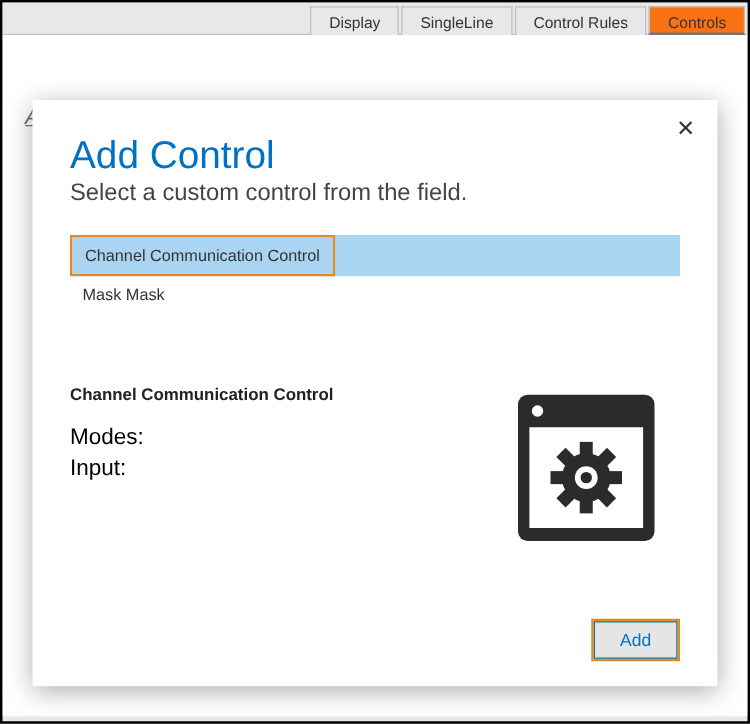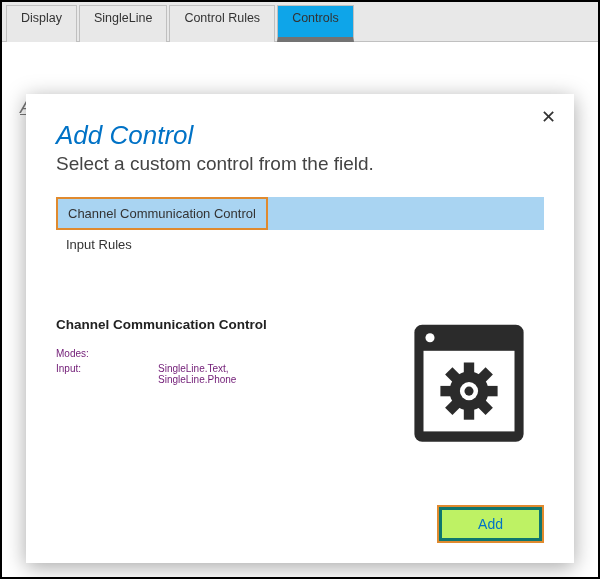--- a/index.html
+++ b/index.html
@@ -9,39 +9,40 @@
       width: 600px;
       height: 579px;
       position: relative;
       overflow: hidden;
       border: 2px solid #000;
     }
     .tab-bar {
       display: flex;
       background: #e8e8e8;
       border-bottom: 1px solid #c0c0c0;
-      height: 40px;
+      height: 26px;
       padding-left: 4px;
       padding-top: 2px;
+      justify-content: flex-end;
     }
     .tab {
       padding: 5px 14px;
       font-size: 12.5px;
       color: #333;
       border: 1px solid #c0c0c0;
       border-bottom: none;
       background: #e8e8e8;
       margin-right: 2px;
       cursor: pointer;
       position: relative;
       top: 1px;
     }
     .tab.active {
-      background: #0ea5e9;
-      border-bottom: 5px solid #737373;
+      background: #f97316;
+      border-bottom: 2px solid #737373;
     }
     .content-area {
       background: #fff;
       height: calc(100% - 30px);
       position: relative;
       padding: 20px;
     }
     .bg-hint {
       position: absolute;
       left: 18px;
@@ -70,24 +71,23 @@
       font-size: 18px;
       font-weight: 300;
       cursor: pointer;
       color: #333;
       background: none;
       border: none;
       line-height: 1;
     }
     .modal-title {
       color: #0072c6;
-      font-size: 26px;
+      font-size: 31px;
       font-weight: 300;
       margin-bottom: 2px;
-      font-style: italic;
     }
     .modal-subtitle {
       color: #444;
       font-size: 19px;
       font-weight: 300;
       margin-bottom: 22px;
     }
     .control-list {
       margin-bottom: 18px;
     }
@@ -125,24 +125,23 @@
       flex: 1;
     }
     .details-title {
       font-weight: 600;
       font-size: 13.5px;
       margin-bottom: 16px;
       color: #222;
     }
     .kv-row {
       display: flex;
-      font-size: 10px;
-      color: #701a75;
+      font-size: 18px;
+      color: #000000;
       margin-bottom: 4px;
-      gap: 12px;
     }
     .kv-key {
       width: 90px;
     }
     .kv-val {
       flex: 1;
       white-space: pre-line;
     }
     .details-right {
       width: 150px;
@@ -153,23 +152,23 @@
     .gear-preview svg {
       width: 130px;
       height: 130px;
     }
     .modal-footer {
       display: flex;
       justify-content: flex-end;
       padding-top: 10px;
     }
     .add-btn {
-      border: 3px solid #0f766e;
-      background: #bef264;
-      padding: 6px 36px;
+      border: 1px solid #0f766e;
+      background: #e5e5e5;
+      padding: 6px 20px;
       font-size: 14px;
       color: #0072c6;
       cursor: pointer;
       font-family: inherit;
     }
     .add-btn-wrap {
       border: 2px solid #e08a2e;
       display: inline-block;
     }
   </style>
@@ -194,34 +193,32 @@
     <div class="modal-title">Add Control</div>
     <div class="modal-subtitle">Select a custom control from the field.</div>
 
     <div class="control-list">
       <div class="selected-wrap">
         <span class="highlight-orange">
           <div class="control-item selected">Channel Communication Control</div>
         </span>
         <div class="selected-rest"></div>
       </div>
-      <div class="control-item">Input Rules</div>
+      <div class="control-item">Mask Mask</div>
     </div>
 
     <div class="details">
       <div class="details-left">
         <div class="details-title">Channel Communication Control</div>
         <div class="kv-row">
           <div class="kv-key">Modes:</div>
           <div class="kv-val"></div>
         </div>
         <div class="kv-row">
           <div class="kv-key">Input:</div>
-          <div class="kv-val">SingleLine.Text,
-SingleLine.Phone</div>
         </div>
       </div>
       <div class="details-right">
         <div class="gear-preview">
           <svg viewBox="0 0 100 100">
             <rect x="8" y="6" width="84" height="90" rx="6" fill="#2b2b2b"></rect>
             <rect x="15" y="26" width="70" height="62" fill="#fff"></rect>
             <circle cx="20" cy="16" r="3.5" fill="#fff"></circle>
             <g transform="translate(50,57)">
               <g fill="#2b2b2b">

